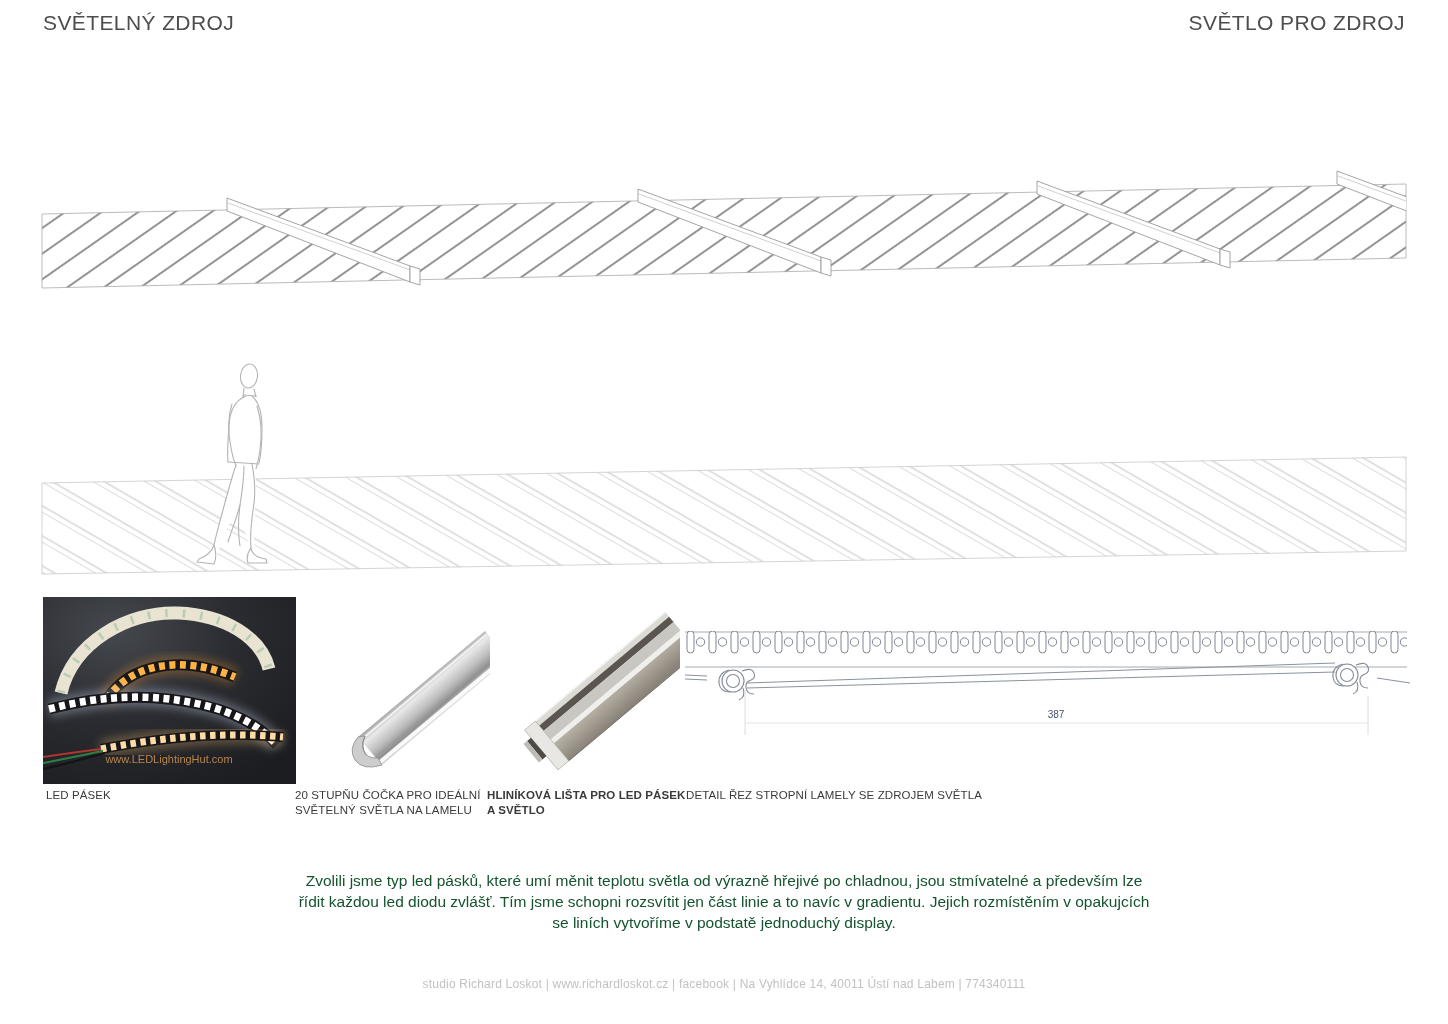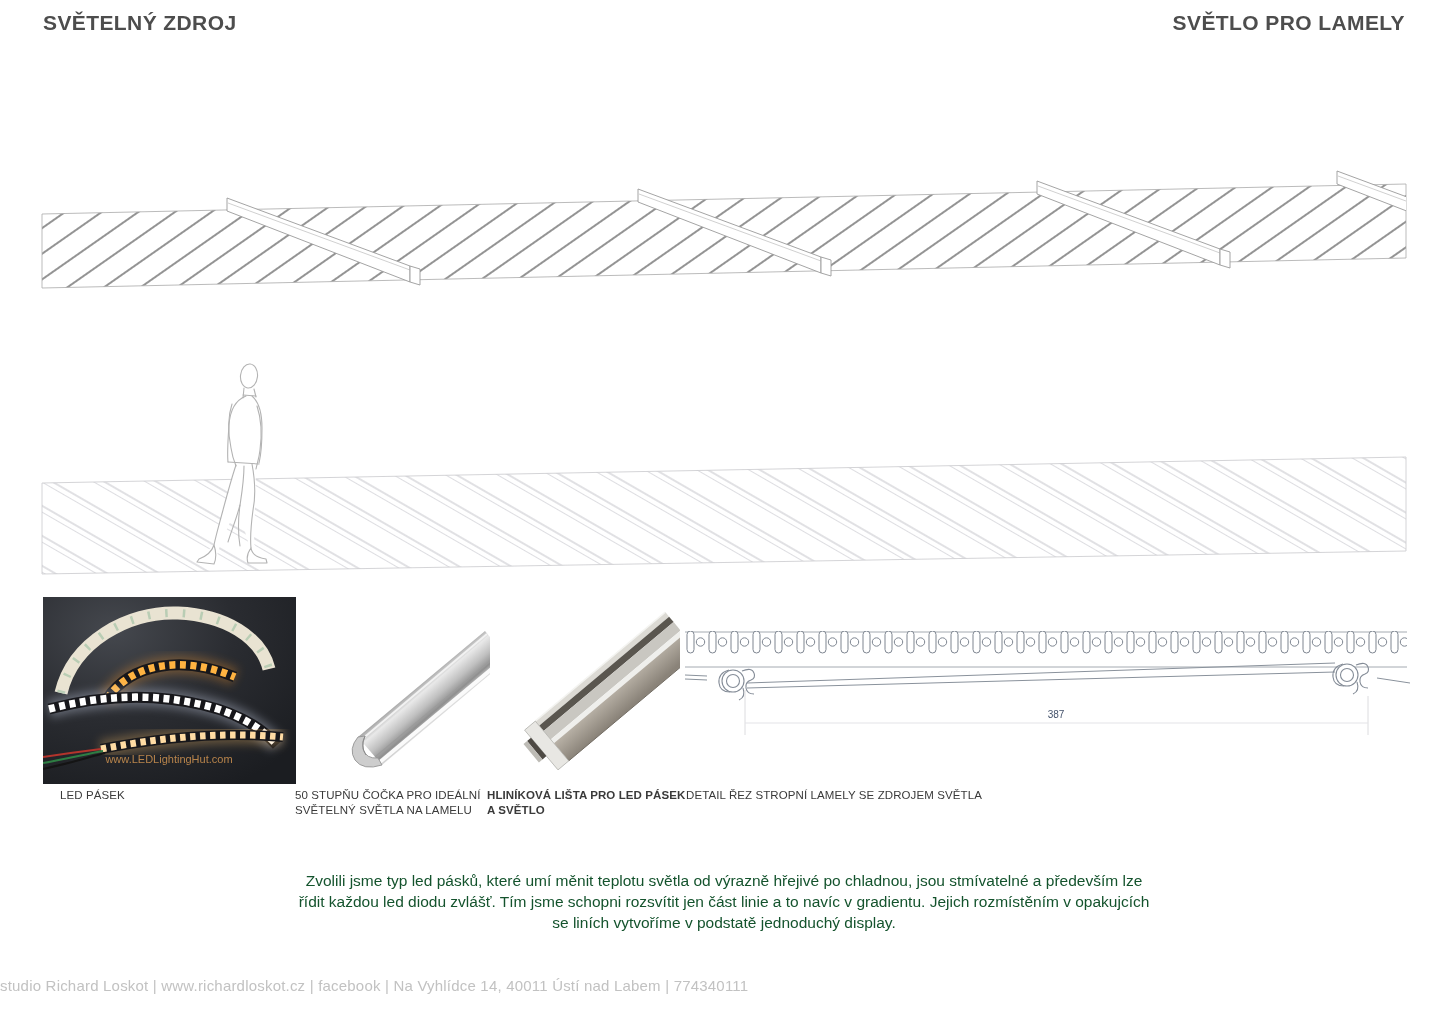--- a/index.html
+++ b/index.html
@@ -1,35 +1,35 @@
 <!DOCTYPE html>
 <html><head>
 <meta charset="utf-8">
 <style>
   html,body{margin:0;padding:0;background:#ffffff;}
   .page{position:relative;width:1448px;height:1024px;background:#fff;overflow:hidden;
         font-family:"Liberation Sans", sans-serif;color:#333;}
-  .title{position:absolute;top:11px;font-size:21px;letter-spacing:.4px;color:#4d4d4d;font-weight:700;}
+  .title{position:absolute;top:11px;font-size:21px;letter-spacing:.4px;color:#4d4d4d;font-weight:400;}
   .title-left{left:43px;}
   .title-right{right:43px;}
   .iso-svg{position:absolute;left:0;top:0;}
   .fig{position:absolute;}
   .caption{position:absolute;top:788px;font-size:11.5px;line-height:14.5px;color:#3a3a3a;letter-spacing:.1px;white-space:nowrap;}
   .body-text{position:absolute;top:871px;left:50%;transform:translateX(-50%);width:866px;
              text-align:center;font-size:15.5px;line-height:1.34;color:#14532d;}
-  .footer{position:absolute;top:977px;left:0;width:100%;text-align:left;
-          font-size:15px;color:#c2c2c2;letter-spacing:.2px;}
+  .footer{position:absolute;top:977px;left:0;width:100%;text-align:center;
+          font-size:12px;color:#c2c2c2;letter-spacing:.2px;}
 </style>
 </head>
 <body>
 
 <div class="page">
 
   <div class="title title-left">SVĚTELNÝ ZDROJ</div>
-  <div class="title title-right">SVĚTLO PRO LAMELY</div>
+  <div class="title title-right">SVĚTLO PRO ZDROJ</div>
 
   <svg class="iso-svg" width="1448" height="600" viewBox="0 0 1448 600">
     <defs>
       <pattern id="hatchTop" width="8" height="21" patternUnits="userSpaceOnUse" patternTransform="rotate(-35)">
         <line x1="-2" y1="1" x2="10" y2="1" stroke="#4c4c4c" stroke-width="1.2"></line>
       </pattern>
       <pattern id="hatchFloor" width="8" height="26" patternUnits="userSpaceOnUse" patternTransform="rotate(30)">
         <line x1="-2" y1="1" x2="10" y2="1" stroke="#c3c3c9" stroke-width="1"></line>
         <line x1="-2" y1="6.5" x2="10" y2="6.5" stroke="#d4d4d9" stroke-width="0.8"></line>
       </pattern>
@@ -178,25 +178,25 @@
 
     <use href="#clamp" x="48" y="55"></use>
     <use href="#clamp" x="662" y="49"></use>
 
     <line x1="60" y1="64" x2="60" y2="109" stroke="#dcdcdf" stroke-width="1"></line>
     <line x1="683" y1="70" x2="683" y2="109" stroke="#dcdcdf" stroke-width="1"></line>
     <line x1="60" y1="97" x2="683" y2="97" stroke="#e4e4e7" stroke-width="1.2"></line>
     <text x="371" y="92" text-anchor="middle" font-size="10" fill="#44526b">387</text>
   </svg>
 
-  <div class="caption" style="left:60px;">
+  <div class="caption" style="left:46px;">
     <div>LED PÁSEK</div>
   </div>
   <div class="caption" style="left:295px;">
-    <div>50 STUPŇU ČOČKA PRO IDEÁLNÍ</div>
+    <div>20 STUPŇU ČOČKA PRO IDEÁLNÍ</div>
     <div>SVĚTELNÝ SVĚTLA NA LAMELU</div>
   </div>
   <div class="caption" style="left:487px;font-weight:bold;">
     <div>HLINÍKOVÁ LIŠTA PRO LED PÁSEK</div>
     <div>A SVĚTLO</div>
   </div>
   <div class="caption" style="left:686px;text-align:center;">
     <div>DETAIL ŘEZ STROPNÍ LAMELY SE ZDROJEM SVĚTLA</div>
   </div>
 

